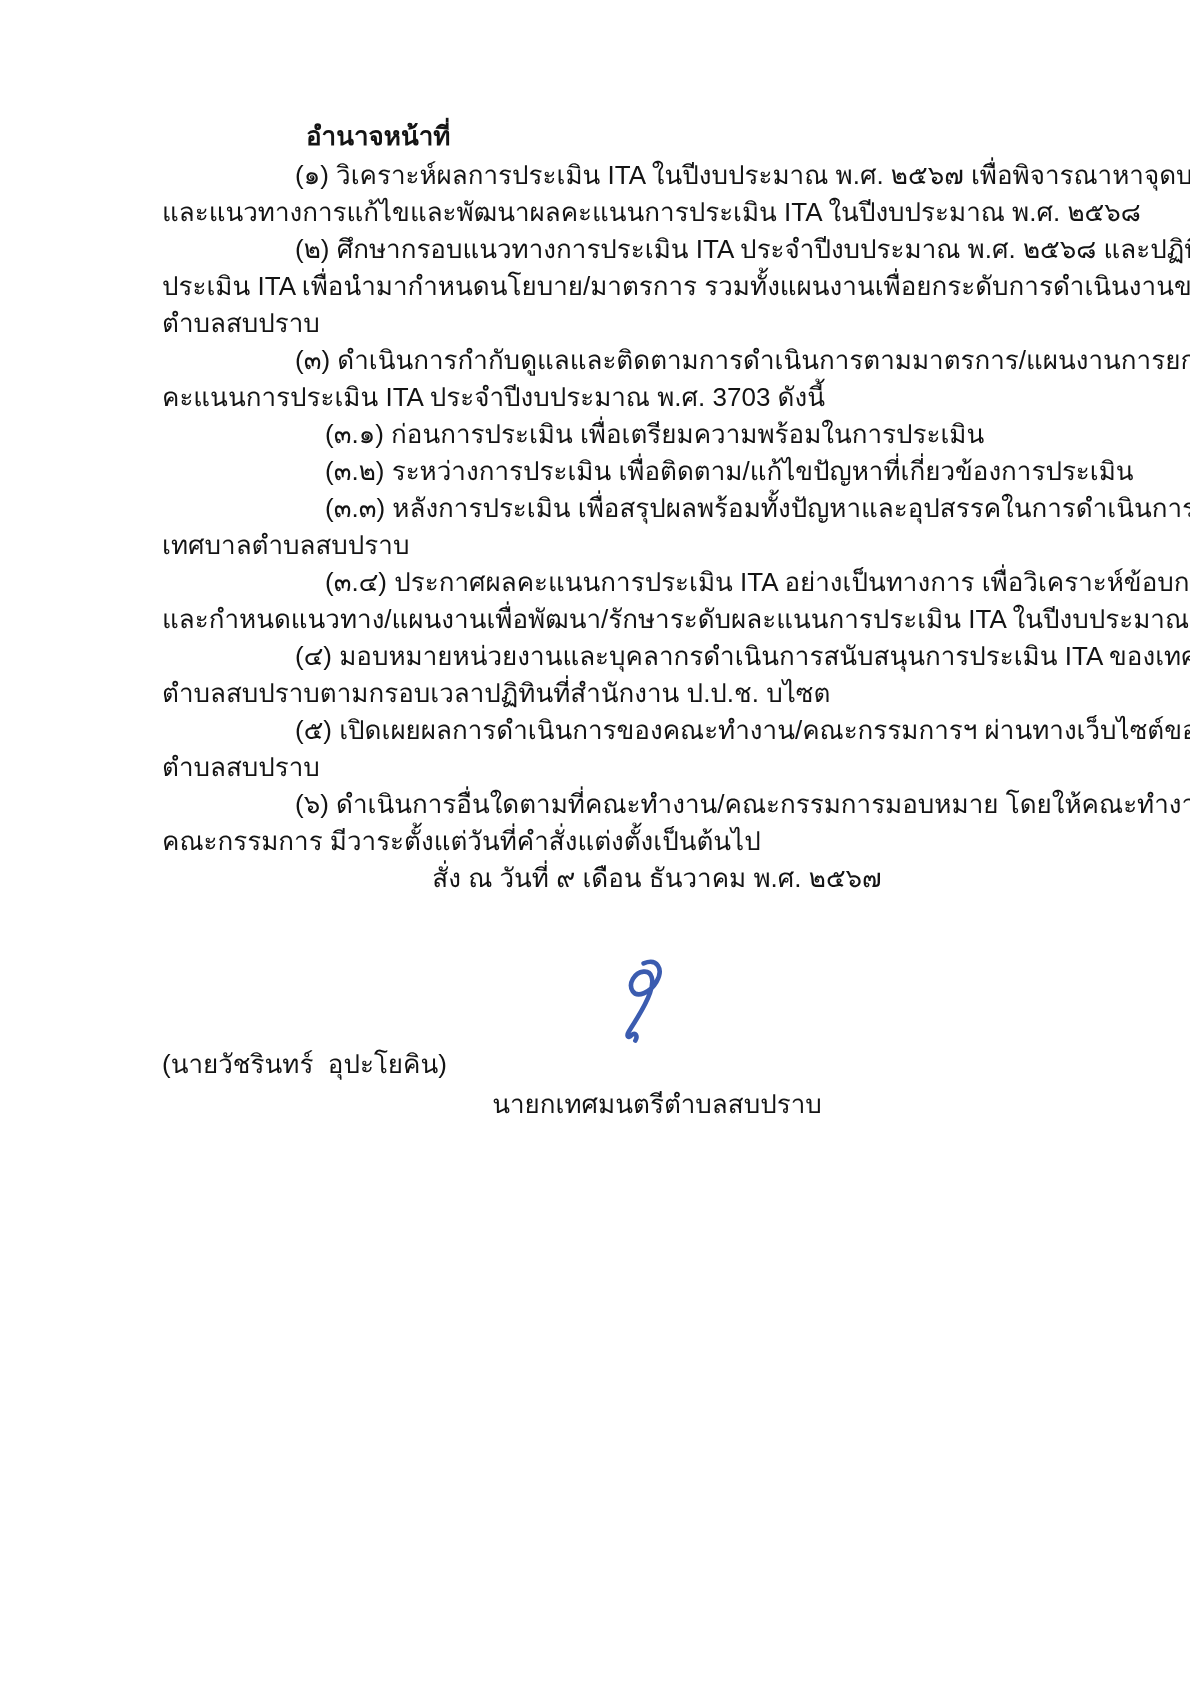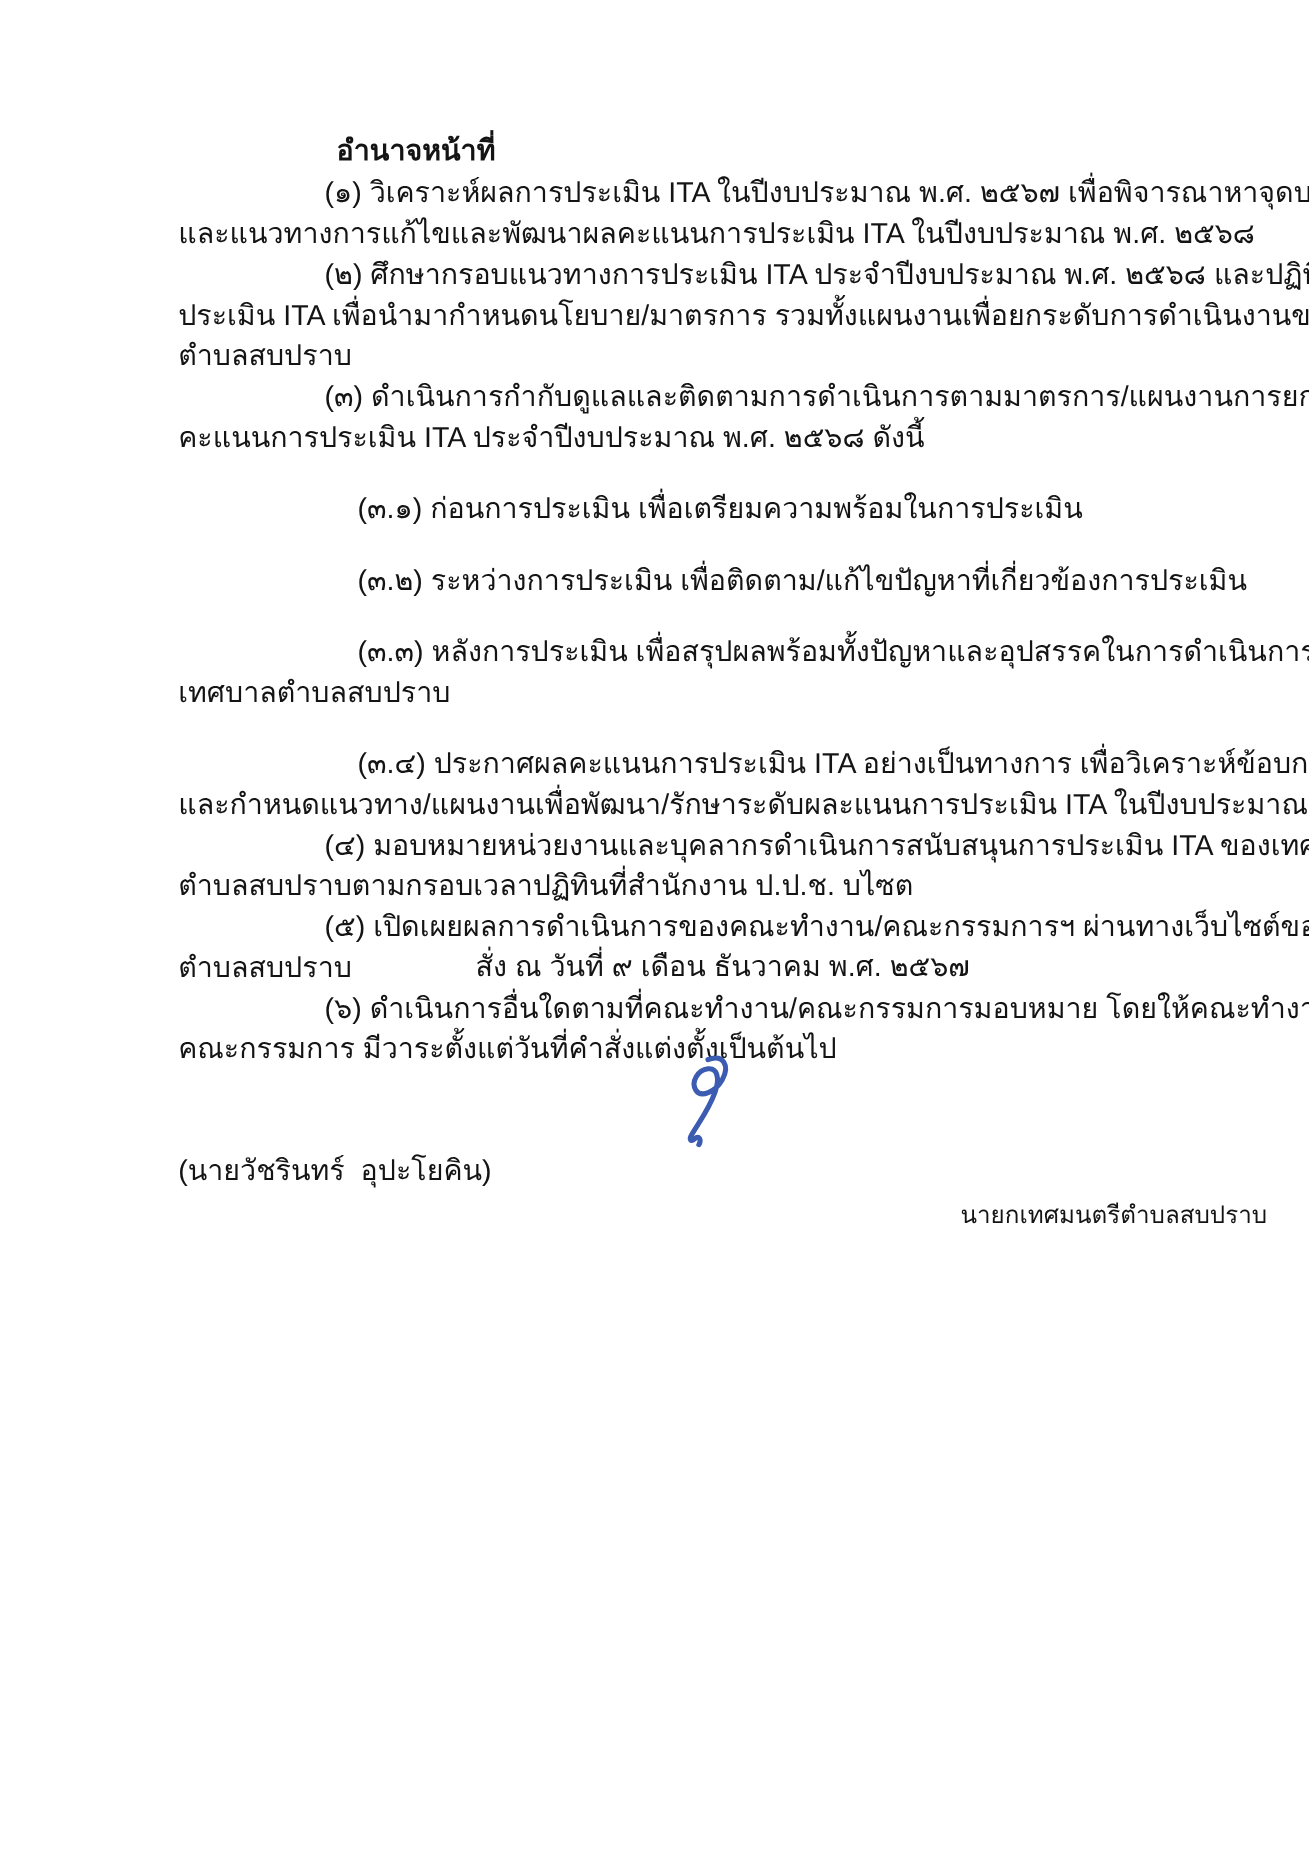--- a/index.html
+++ b/index.html
@@ -27,21 +27,21 @@
     top: 157px;
     width: 1000px;
   }
   .doc-body .line {
     height: 37px;
     line-height: 37px;
     font-size: 26px;
     white-space: nowrap;
   }
   .indent-para { padding-left: 133px; }
-  .indent-sub  { padding-left: 163px; margin-top: 28px; }
+  .indent-sub  { padding-left: 163px; }
   .closing {
     position: absolute;
     left: 312px;
     top: 860px;
     font-size: 26px;
     line-height: 37px;
     white-space: nowrap;
   }
   .date-line {
     position: absolute;
@@ -68,41 +68,41 @@
     text-align: left;
     font-size: 26px;
     line-height: 37px;
     white-space: pre;
   }
   .signer-title {
     position: absolute;
     left: 162px;
     top: 1086px;
     width: 990px;
-    text-align: right;
-    font-size: 22px;
+    text-align: center;
+    font-size: 26px;
     line-height: 37px;
     white-space: pre;
   }
 </style>
 </head>
 <body>
 
 <div class="page" style="background: rgb(255, 255, 255); color: rgb(20, 20, 20);">
 
   <div class="doc-title">อำนาจหน้าที่</div>
 
   <div class="doc-body" id="doc-body">
       <div class="line indent-para">(๑) วิเคราะห์ผลการประเมิน ITA ในปีงบประมาณ พ.ศ. ๒๕๖๗ เพื่อพิจารณาหาจุดบกพร่อง</div>
       <div class="line">และแนวทางการแก้ไขและพัฒนาผลคะแนนการประเมิน ITA ในปีงบประมาณ พ.ศ. ๒๕๖๘</div>
       <div class="line indent-para">(๒) ศึกษากรอบแนวทางการประเมิน ITA ประจำปีงบประมาณ พ.ศ. ๒๕๖๘ และปฏิทินการ</div>
       <div class="line">ประเมิน ITA เพื่อนำมากำหนดนโยบาย/มาตรการ รวมทั้งแผนงานเพื่อยกระดับการดำเนินงานของเทศบาล</div>
       <div class="line">ตำบลสบปราบ</div>
       <div class="line indent-para">(๓) ดำเนินการกำกับดูแลและติดตามการดำเนินการตามมาตรการ/แผนงานการยกระดับผล</div>
-      <div class="line">คะแนนการประเมิน ITA ประจำปีงบประมาณ พ.ศ. ๒๕๖๘ ดังนี้</div>
+      <div class="line">คะแนนการประเมิน ITA ประจำปีงบประมาณ พ.ศ. 3703 ดังนี้</div>
       <div class="line indent-sub">(๓.๑) ก่อนการประเมิน เพื่อเตรียมความพร้อมในการประเมิน</div>
       <div class="line indent-sub">(๓.๒) ระหว่างการประเมิน เพื่อติดตาม/แก้ไขปัญหาที่เกี่ยวข้องการประเมิน</div>
       <div class="line indent-sub">(๓.๓) หลังการประเมิน เพื่อสรุปผลพร้อมทั้งปัญหาและอุปสรรคในการดำเนินการของ</div>
       <div class="line">เทศบาลตำบลสบปราบ</div>
       <div class="line indent-sub">(๓.๔) ประกาศผลคะแนนการประเมิน ITA อย่างเป็นทางการ เพื่อวิเคราะห์ข้อบกพร่อง</div>
       <div class="line">และกำหนดแนวทาง/แผนงานเพื่อพัฒนา/รักษาระดับผละแนนการประเมิน ITA ในปีงบประมาณต่อไป</div>
       <div class="line indent-para">(๔) มอบหมายหน่วยงานและบุคลากรดำเนินการสนับสนุนการประเมิน ITA ของเทศบาล</div>
       <div class="line">ตำบลสบปราบตามกรอบเวลาปฏิทินที่สำนักงาน ป.ป.ช. บไซต</div>
       <div class="line indent-para">(๕) เปิดเผยผลการดำเนินการของคณะทำงาน/คณะกรรมการฯ ผ่านทางเว็บไซต์ของเทศบาล</div>
       <div class="line">ตำบลสบปราบ</div>

